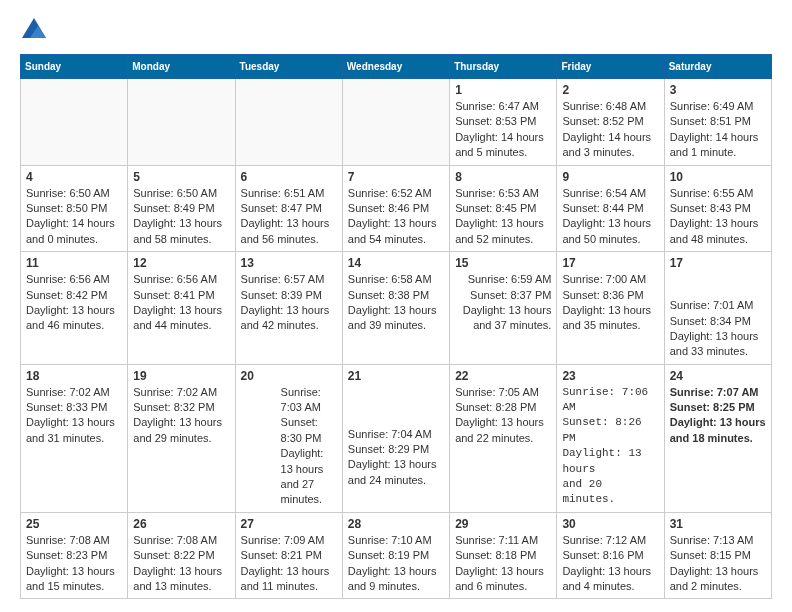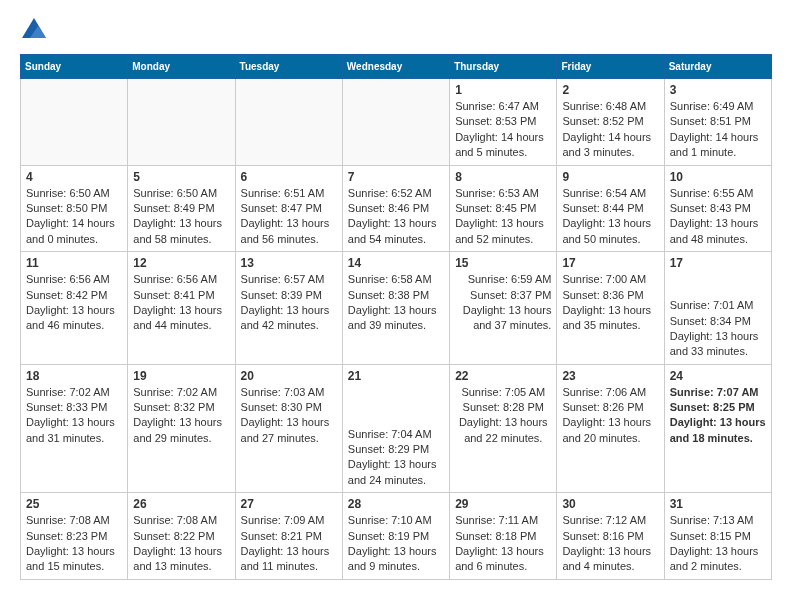--- a/index.html
+++ b/index.html
@@ -211,42 +211,42 @@
           </td>
           <td>
             <div class="day-num">19</div>
             <div class="day-detail" style="white-space: pre-line;">Sunrise: 7:02 AM
 Sunset: 8:32 PM
 Daylight: 13 hours
 and 29 minutes.</div>
           </td>
           <td>
             <div class="day-num">20</div>
-            <div class="day-detail" style="white-space: pre-line;">Sunrise: 7:03 AM
+            <div class="day-detail" style="white-space: pre-line; margin-left: 40px;">Sunrise: 7:03 AM
 Sunset: 8:30 PM
 Daylight: 13 hours
 and 27 minutes.</div>
           </td>
           <td>
             <div class="day-num">21</div>
             <div class="day-detail" style="white-space: pre-line; margin-top: 44px;">Sunrise: 7:04 AM
 Sunset: 8:29 PM
 Daylight: 13 hours
 and 24 minutes.</div>
           </td>
           <td>
             <div class="day-num">22</div>
-            <div class="day-detail" style="white-space: pre-line; text-align: center;">Sunrise: 7:05 AM
+            <div class="day-detail" style="white-space: pre-line;">Sunrise: 7:05 AM
 Sunset: 8:28 PM
 Daylight: 13 hours
 and 22 minutes.</div>
           </td>
           <td>
             <div class="day-num">23</div>
-            <div class="day-detail" style="white-space: pre-line;">Sunrise: 7:06 AM
+            <div class="day-detail" style="white-space: pre-line; font-family: Liberation Mono, monospace;">Sunrise: 7:06 AM
 Sunset: 8:26 PM
 Daylight: 13 hours
 and 20 minutes.</div>
           </td>
           <td>
             <div class="day-num">24</div>
             <div class="day-detail" style="white-space: pre-line; font-weight: bold;">Sunrise: 7:07 AM
 Sunset: 8:25 PM
 Daylight: 13 hours
 and 18 minutes.</div>

